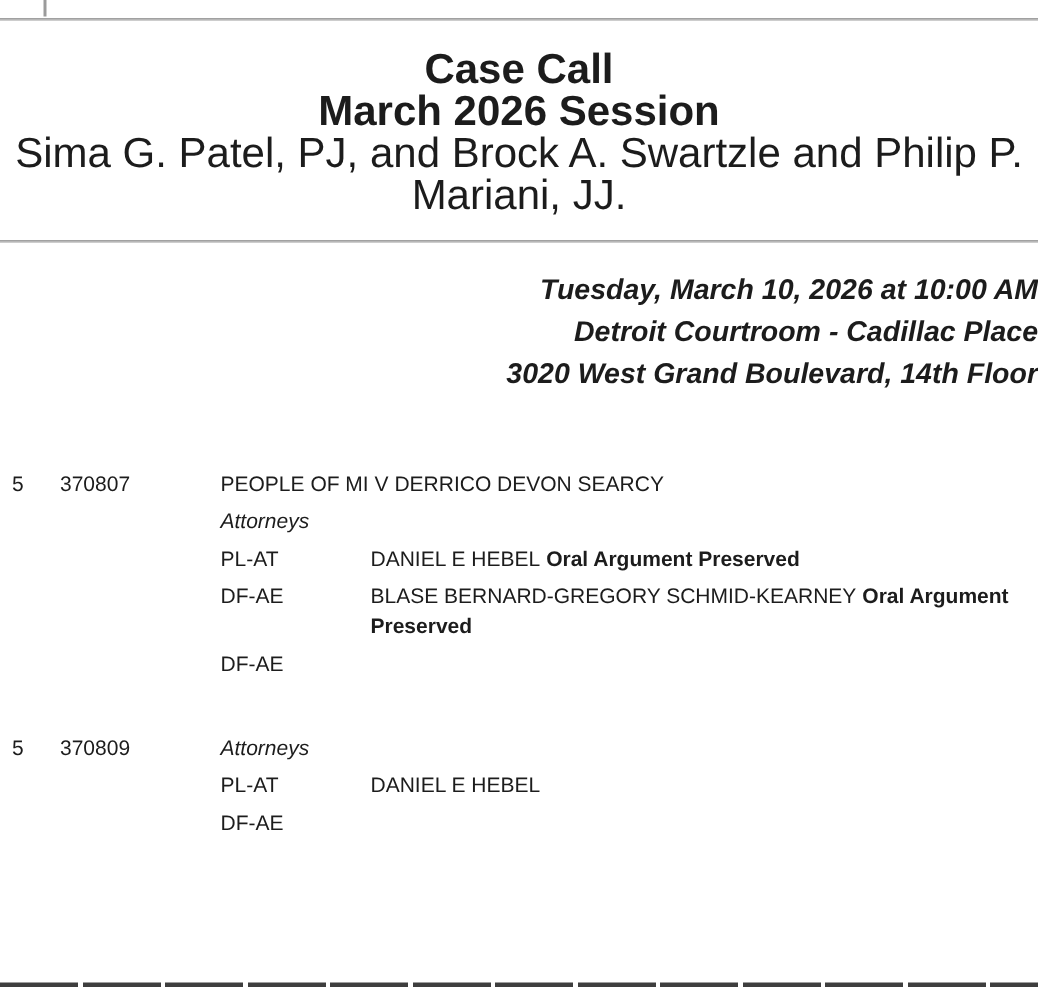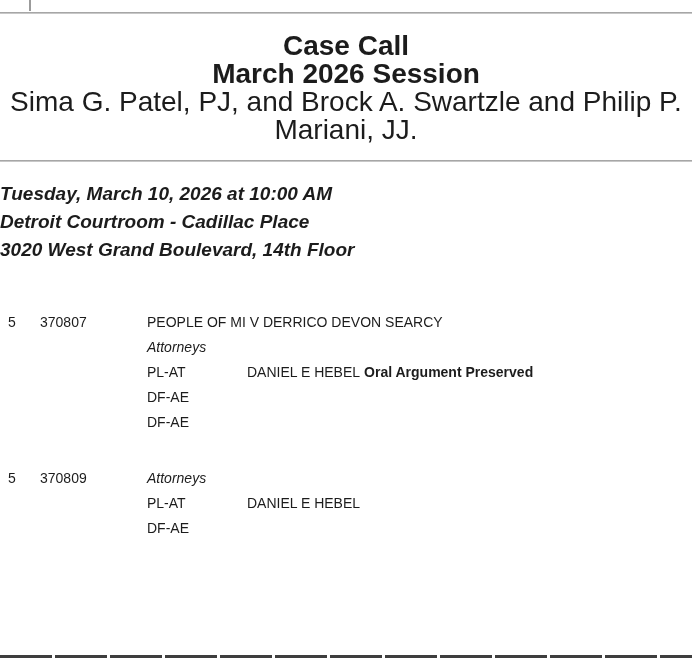--- a/index.html
+++ b/index.html
@@ -17,21 +17,21 @@
   .rule{
     height:2px;border:0;margin:0;
     background:linear-gradient(#969696,#d8d8d8);
   }
   .rule-top{margin-top:12px;}
   .rule-mid{margin-top:16px;}
   header{padding-top:18px;text-align:center;}
   .h-line{font-size:28px;line-height:28px;}
   .h-bold{font-weight:bold;}
   .session{
-    padding-top:18px;text-align:left;
+    padding-top:18px;text-align:right;
     font-weight:bold;font-style:italic;
     font-size:19px;line-height:28px;
   }
   .cases{margin-top:48px;}
   .case{
     display:grid;
     grid-template-columns:32px 107px 1fr;
     padding-left:8px;
     font-size:14px;line-height:20px;
   }
@@ -82,20 +82,21 @@
       <span class="case-docket">370807</span>
       <div class="case-main">
         <div class="case-title">PEOPLE OF MI V DERRICO DEVON SEARCY</div>
         <div class="attorneys-label">Attorneys</div>
         <div class="atty-row">
           <span>PL-AT</span>
           <span><span>DANIEL E HEBEL</span><b class="atty-note">Oral Argument Preserved</b></span>
         </div>
         <div class="atty-row">
           <span>DF-AE</span>
+          <span><span>BLASE BERNARD-GREGORY SCHMID-KEARNEY</span><b class="atty-note">Oral Argument Preserved</b></span>
         </div>
         <div class="atty-row">
           <span>DF-AE</span>
         </div>
       </div>
     </div>
 
     <div class="case">
       <span class="case-seq">5</span>
       <span class="case-docket">370809</span>

